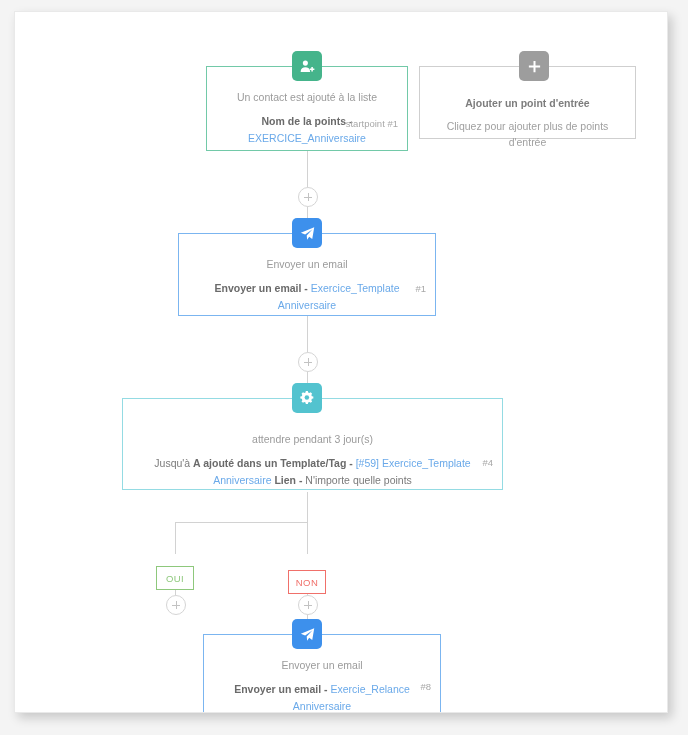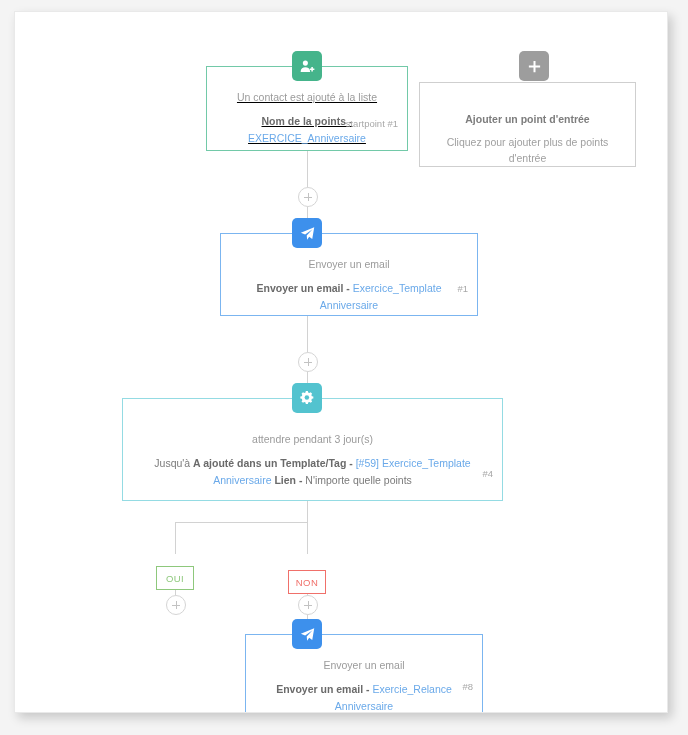--- a/index.html
+++ b/index.html
@@ -70,22 +70,22 @@
 
   
   .card {
     position: absolute;
     background: #ffffff;
     box-sizing: border-box;
     border: 1px solid #cccccc;
     text-align: center;
     cursor: pointer;
   }
-  .card.green  { border-color: #72c9a8; text-decoration: underline; }
-  .card.blue   { border-color: #7bb5f0; margin-left: 42px; }
+  .card.green  { border-color: #72c9a8; }
+  .card.blue   { border-color: #7bb5f0; }
   .card.teal   { border-color: #94dbe3; }
   .card.grey   { border-color: #cfcfcf; }
 
   .card-body {
     padding: 22px 14px 4px 14px;
   }
   .line-1 {
     font-size: 10.5px;
     color: #9b9b9b;
     line-height: 16px;
@@ -190,21 +190,21 @@
         <div class="line-2"><b>Nom de la points -</b> <span class="lnk">EXERCICE_Anniversaire</span></div>
       </div>
       <div class="badge">startpoint #1</div>
     </div>
 
     <div class="chip grey" style="left:504px; top:39px;">
       <svg width="15" height="15" viewBox="0 0 24 24" fill="#ffffff">
         <path d="M10.4 3h3.2v7.4H21v3.2h-7.4V21h-3.2v-7.4H3v-3.2h7.4z"></path>
       </svg>
     </div>
-    <div class="card grey" style="left:404px; top:54px; width:217px; height:85px;margin-top:16px;">
+    <div class="card grey" style="left:404px; top:54px; width:217px; height:73px;">
       <div class="card-body" style="padding-top:28px;">
         <div class="title-strong">Ajouter un point d'entrée</div>
         <div class="sub">Cliquez pour ajouter plus de points d'entrée</div>
       </div>
     </div>
 
     <div class="plus-circle" style="left:283px; top:175px;"></div>
 
     <div class="chip blue" style="left:277px; top:206px;">
       <svg width="17" height="17" viewBox="0 0 24 24" fill="#ffffff">
@@ -220,21 +220,21 @@
     </div>
 
     <div class="plus-circle" style="left:283px; top:340px;"></div>
 
     <div class="chip teal" style="left:277px; top:371px;">
       <svg width="16" height="16" viewBox="0 0 24 24" fill="#ffffff">
         <path d="M10.2 1.6h3.1l.4 2.2 1.9.8 1.9-1.2 2.2 2.2-1.2 1.9.8 1.9 2.2.4v3.1l-2.2.4-.8 1.9 1.2 1.9-2.2 2.2-1.9-1.2-1.9.8-.4 2.2h-3.1l-.4-2.2-1.9-.8-1.9 1.2-2.2-2.2 1.2-1.9-.8-1.9-2.2-.4v-3.1l2.2-.4.8-1.9-1.2-1.9 2.2-2.2 1.9 1.2 1.9-.8z"></path>
         <circle cx="11.8" cy="11.3" r="3.4" fill="#53c3cf"></circle>
       </svg>
     </div>
-    <div class="card teal" style="left:107px; top:386px; width:381px; height:103px;">
+    <div class="card teal" style="left:107px; top:386px; width:381px; height:92px;">
       <div class="card-body" style="padding-top:32px;">
         <div class="line-1">attendre pendant 3 jour(s)</div>
         <div class="line-2"><span>Jusqu'à</span> <b>A ajouté dans un Template/Tag -</b> <span class="lnk">[#59] Exercice_Template Anniversaire</span> <b>Lien -</b> <span>N'importe quelle points</span></div>
       </div>
       <div class="badge">#4</div>
     </div>
 
     <div class="branch yes" style="left:141px; top:554px;">
       <span>OUI</span>
     </div>

